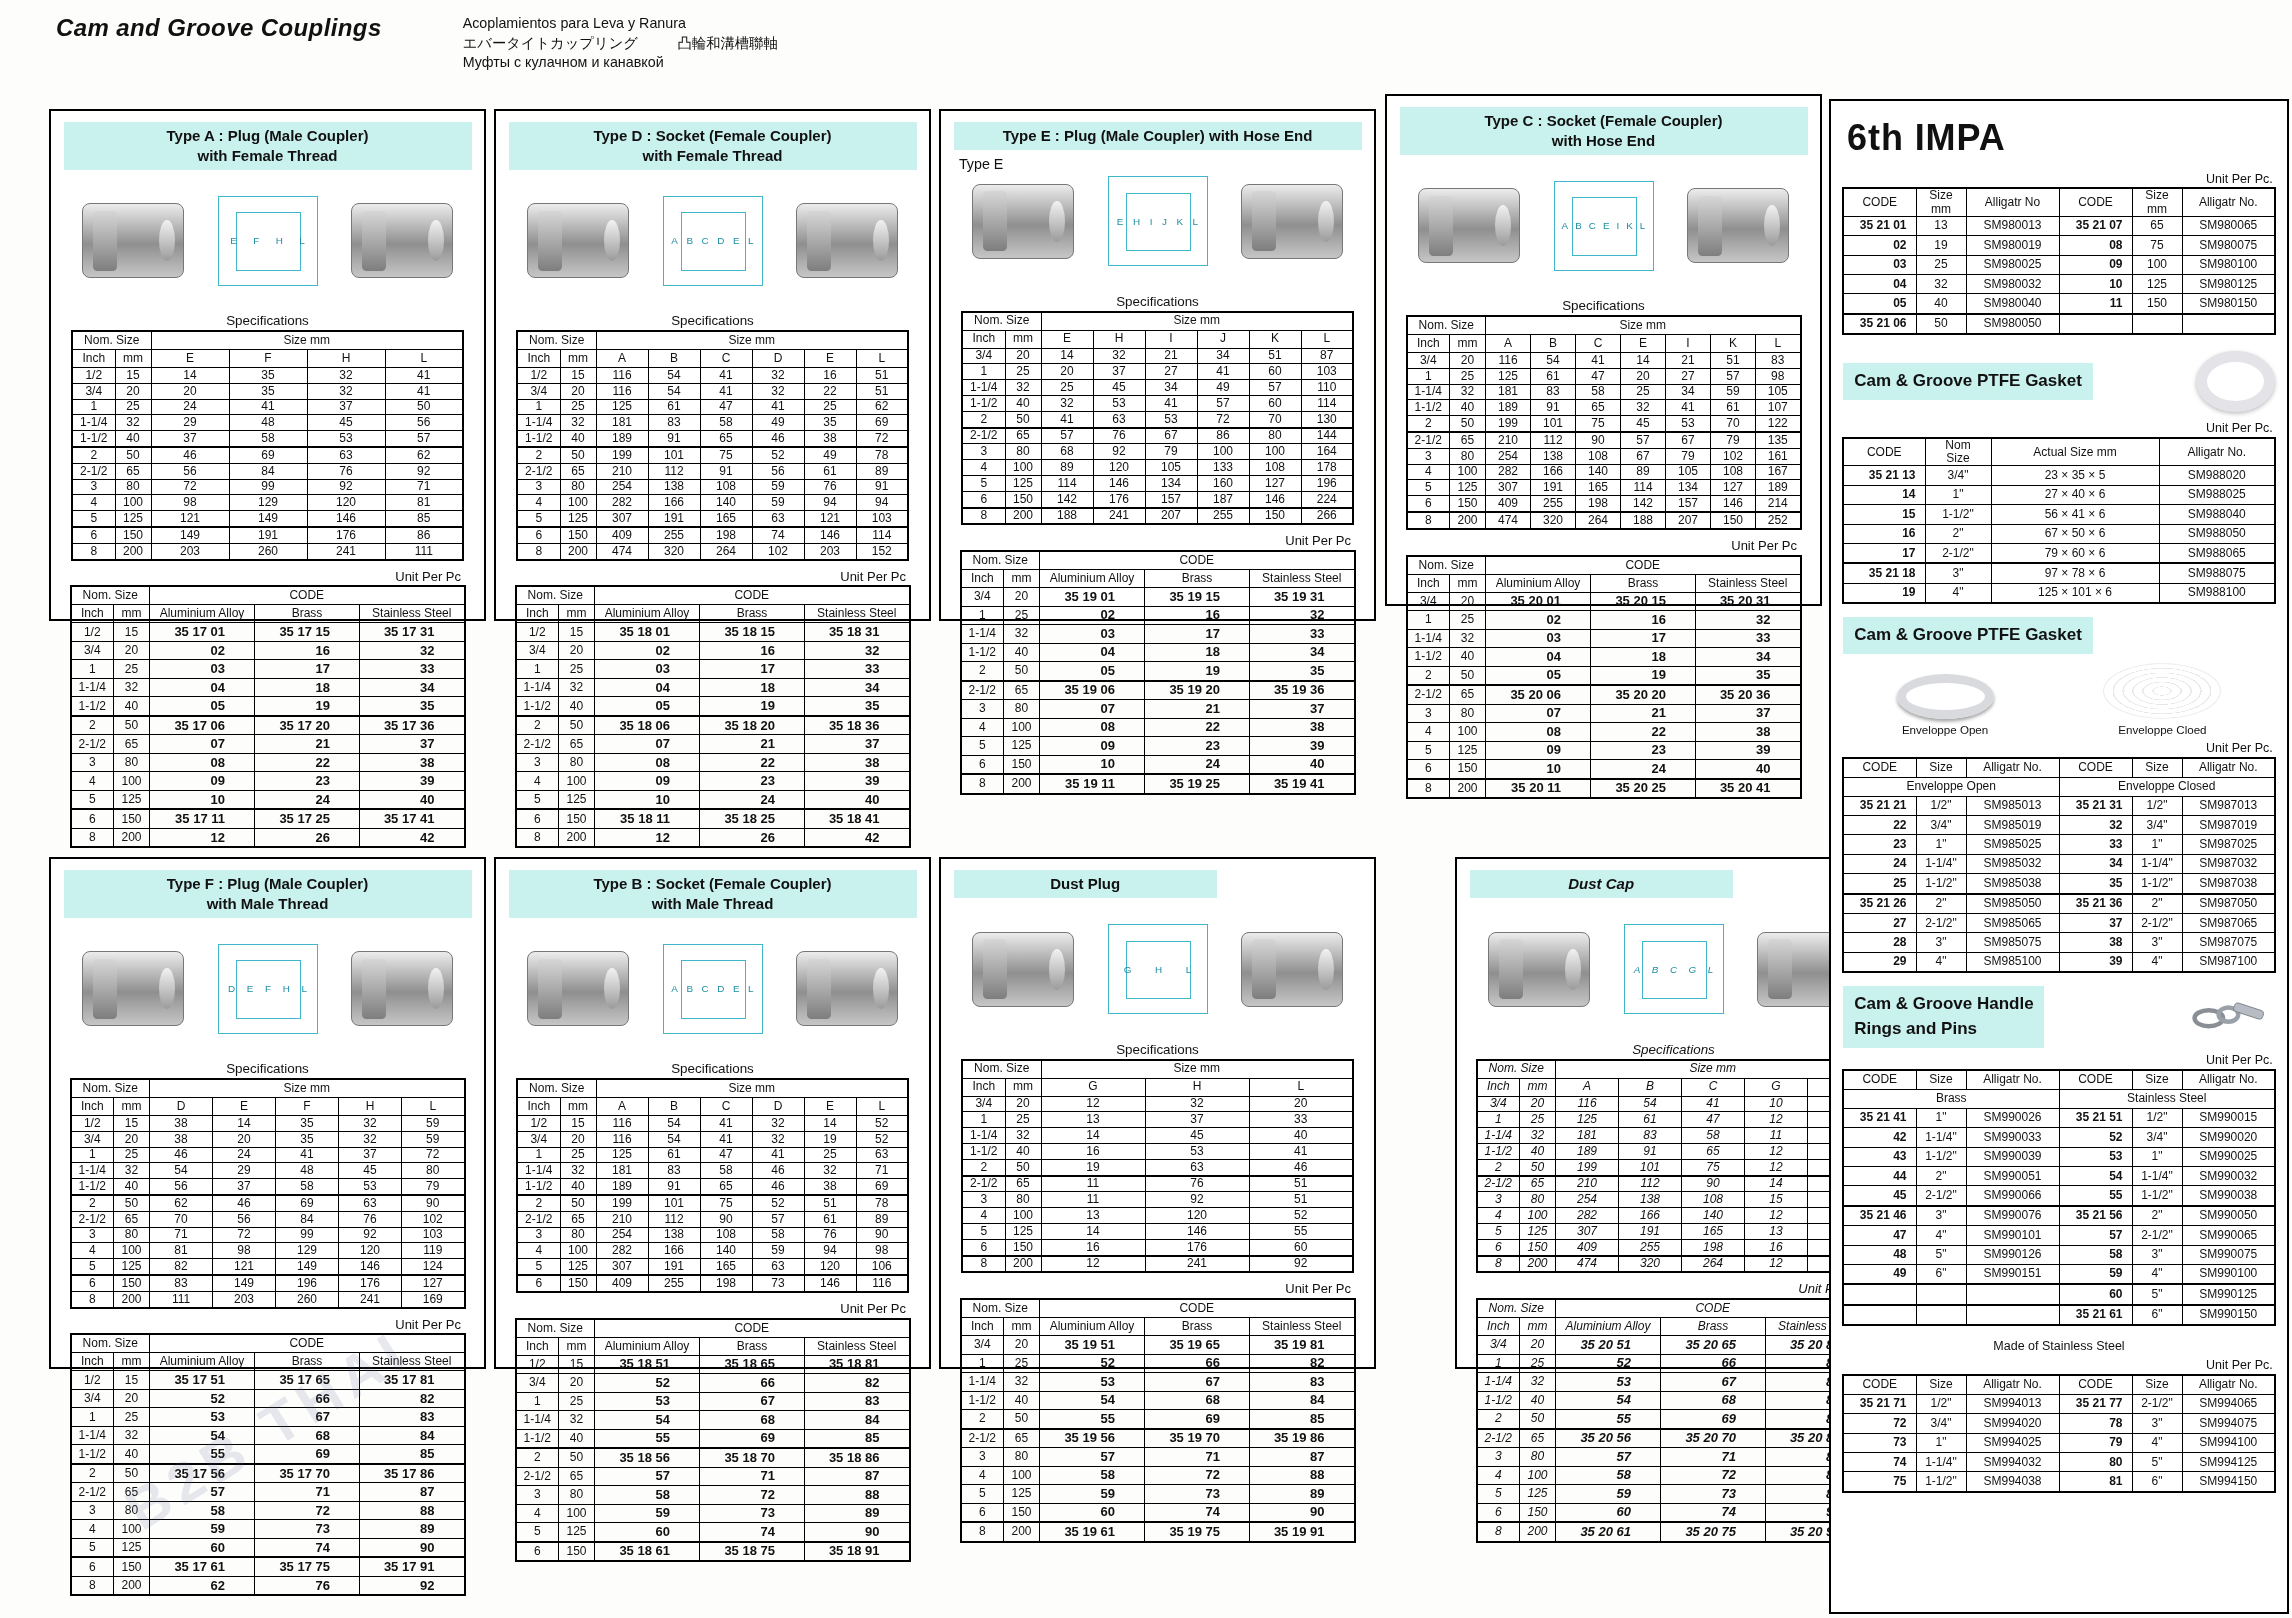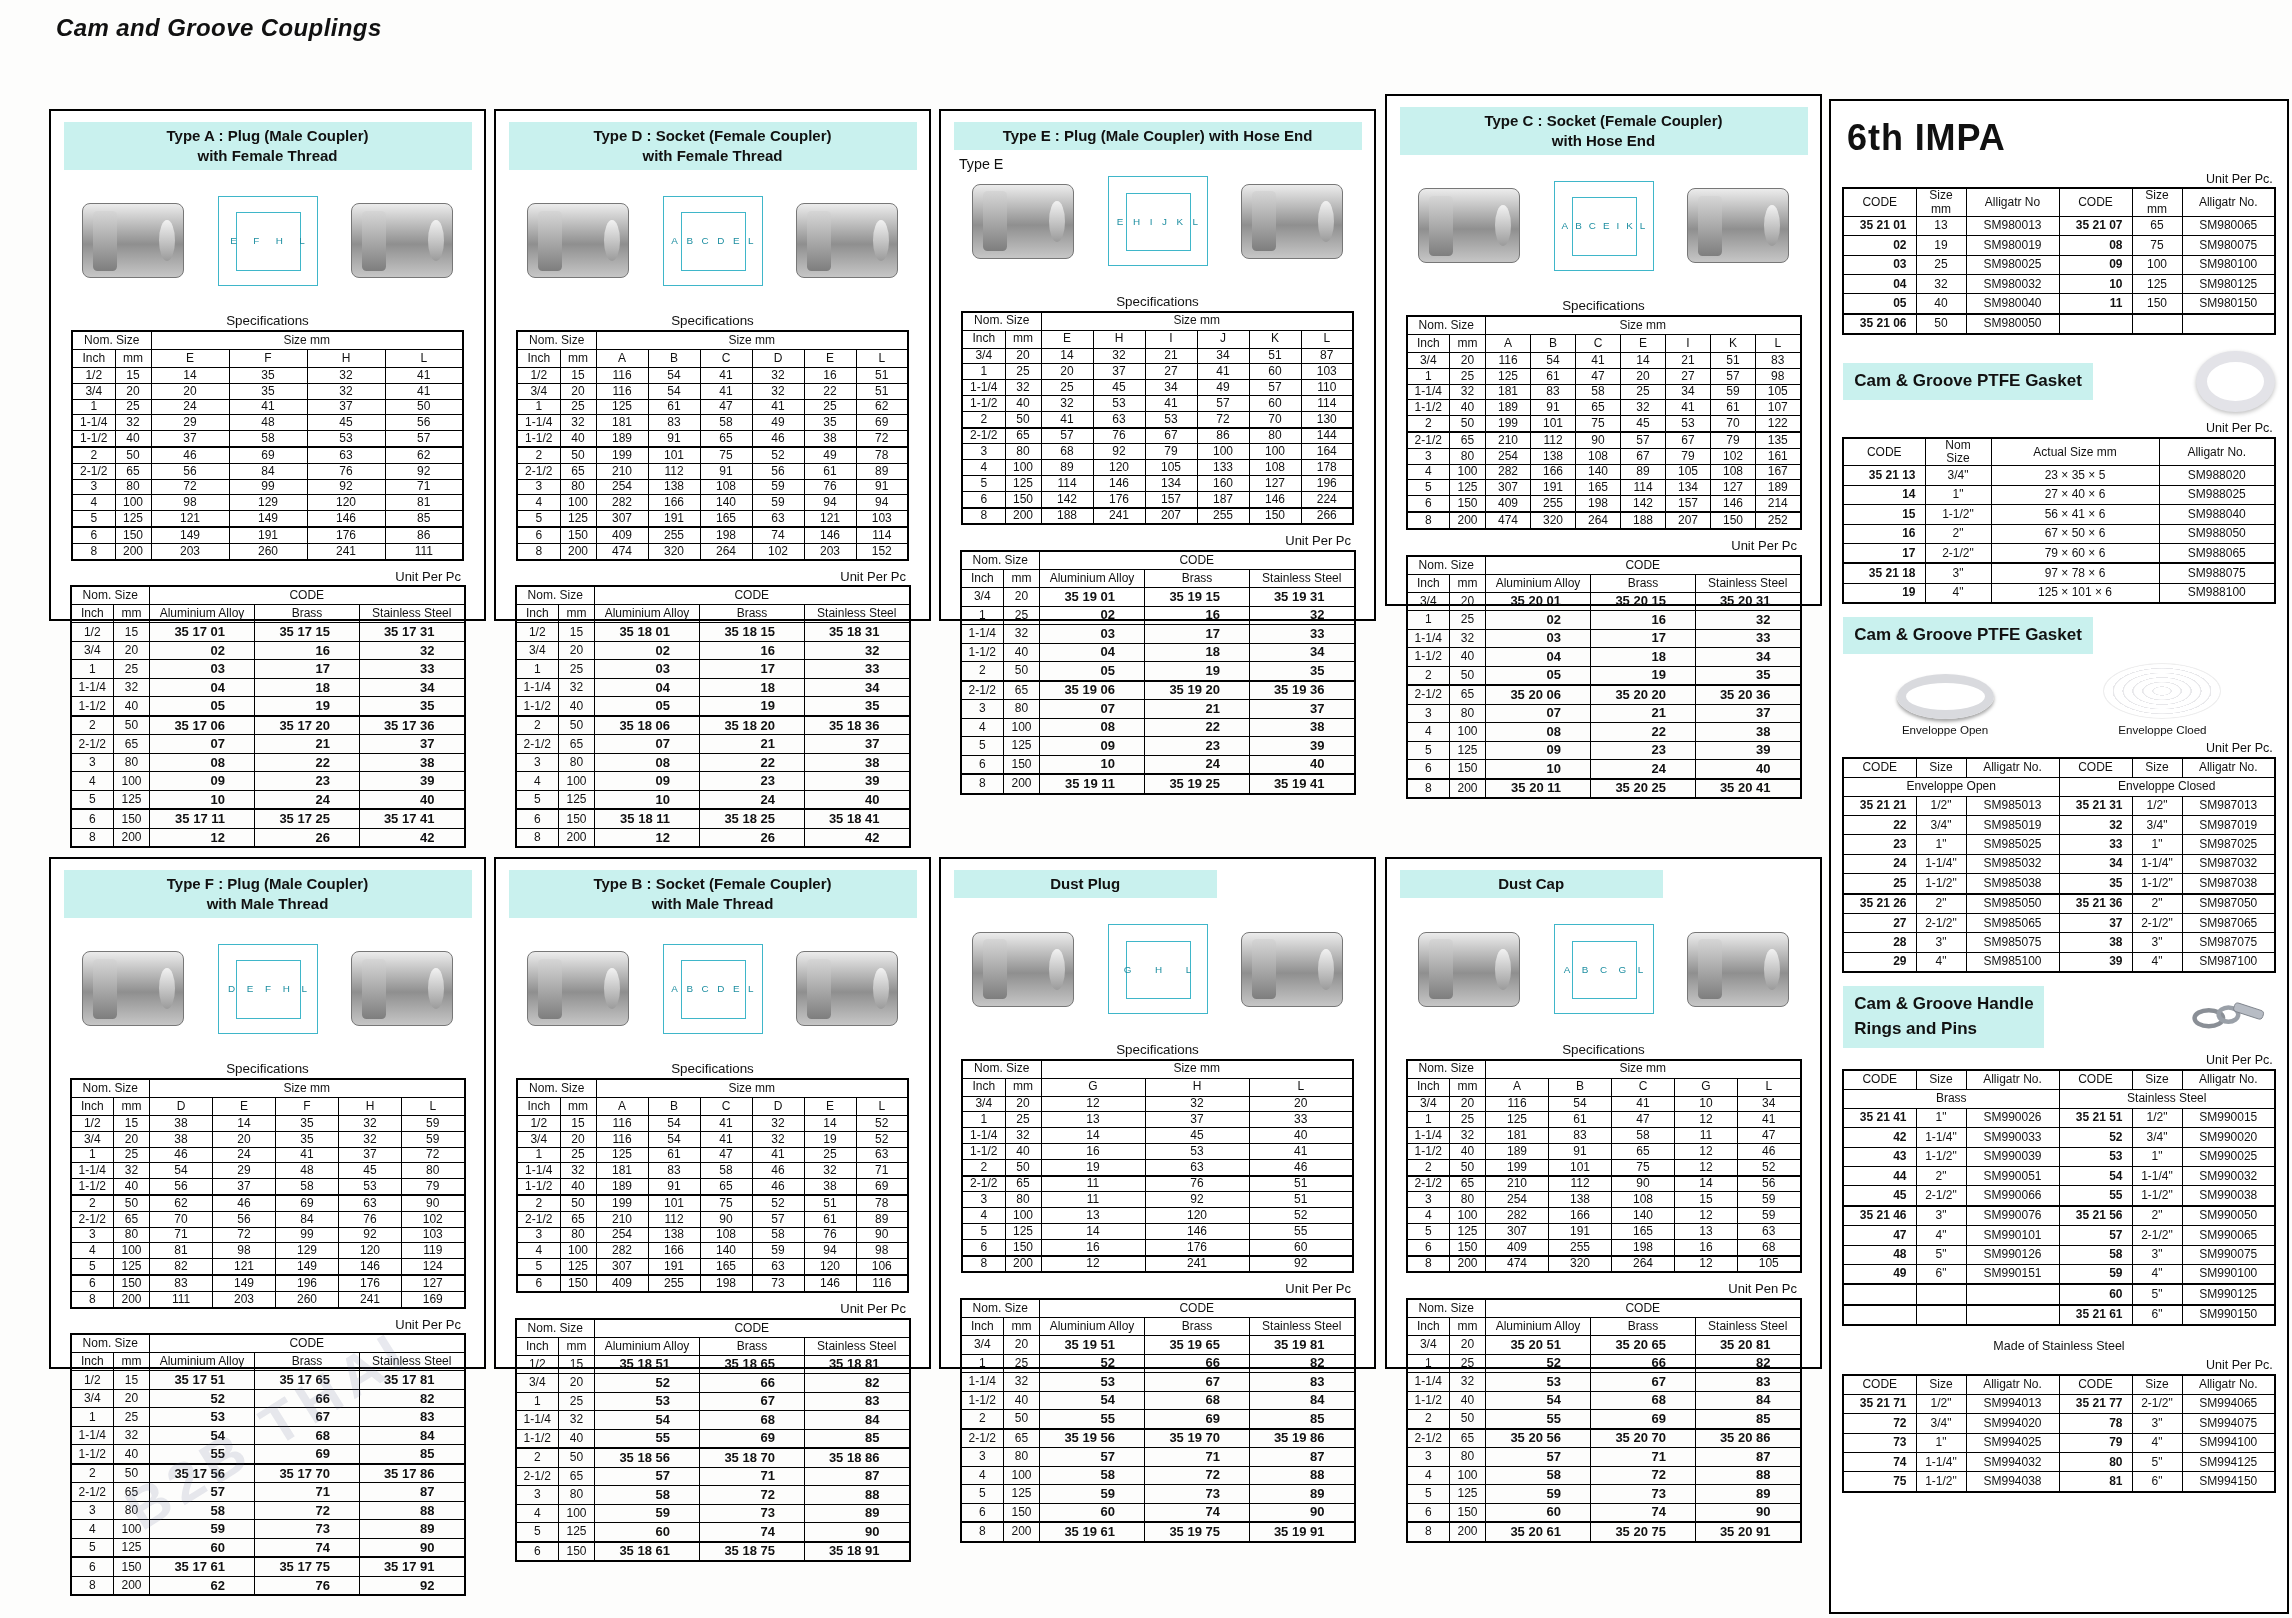--- a/index.html
+++ b/index.html
@@ -52,20 +52,25 @@
   .chain{width:86px;height:41px;}
   .pin-img{width:90px;height:47px;}
   .watermark{position:absolute;left:107px;top:1397px;font-size:57px;font-weight:bold;color:rgba(90,100,140,.14);transform:rotate(-32deg);letter-spacing:7.2px;pointer-events:none;}
 </style>
 </head>
 <body>
 
 <div class="page">
   <div class="hdr">
     <div class="hdr-title">Cam and Groove Couplings</div>
+    <div class="hdr-subs">
+      <div>Acoplamientos para Leva y Ranura</div>
+      <div>エバータイトカップリング          凸輪和溝槽聯軸</div>
+      <div>Муфты с кулачном и канавкой</div>
+    </div>
   </div>
 
   <main id="panels-root">
   <section class="panel" style="left: 49px; top: 109px;">
     <div class="strip">
           <div>Type A : Plug (Male Coupler)</div>
           <div>with Female Thread</div>
         </div>
     <div class="fig">
       <span class="fig-label"></span>
@@ -1872,21 +1877,21 @@
               <td>8</td>
               <td>200</td>
               <td class="code">35 19 61</td>
               <td class="code">35 19 75</td>
               <td class="code">35 19 91</td>
             </tr>
           </tbody>
     </table>
   </section>
 
-  <section class="panel" style="left: 1385px; top: 857px;">
+  <section class="panel" style="left: 1455px; top: 857px; font-style: italic;">
     <div class="strip narrow">
           <div>Dust Cap</div>
         </div>
     <div class="fig">
       <span class="fig-label"></span>
       <div class="photo"></div>
       <div class="diagram">
             <span class="dim-letter">A</span>
             <span class="dim-letter">B</span>
             <span class="dim-letter">C</span>

